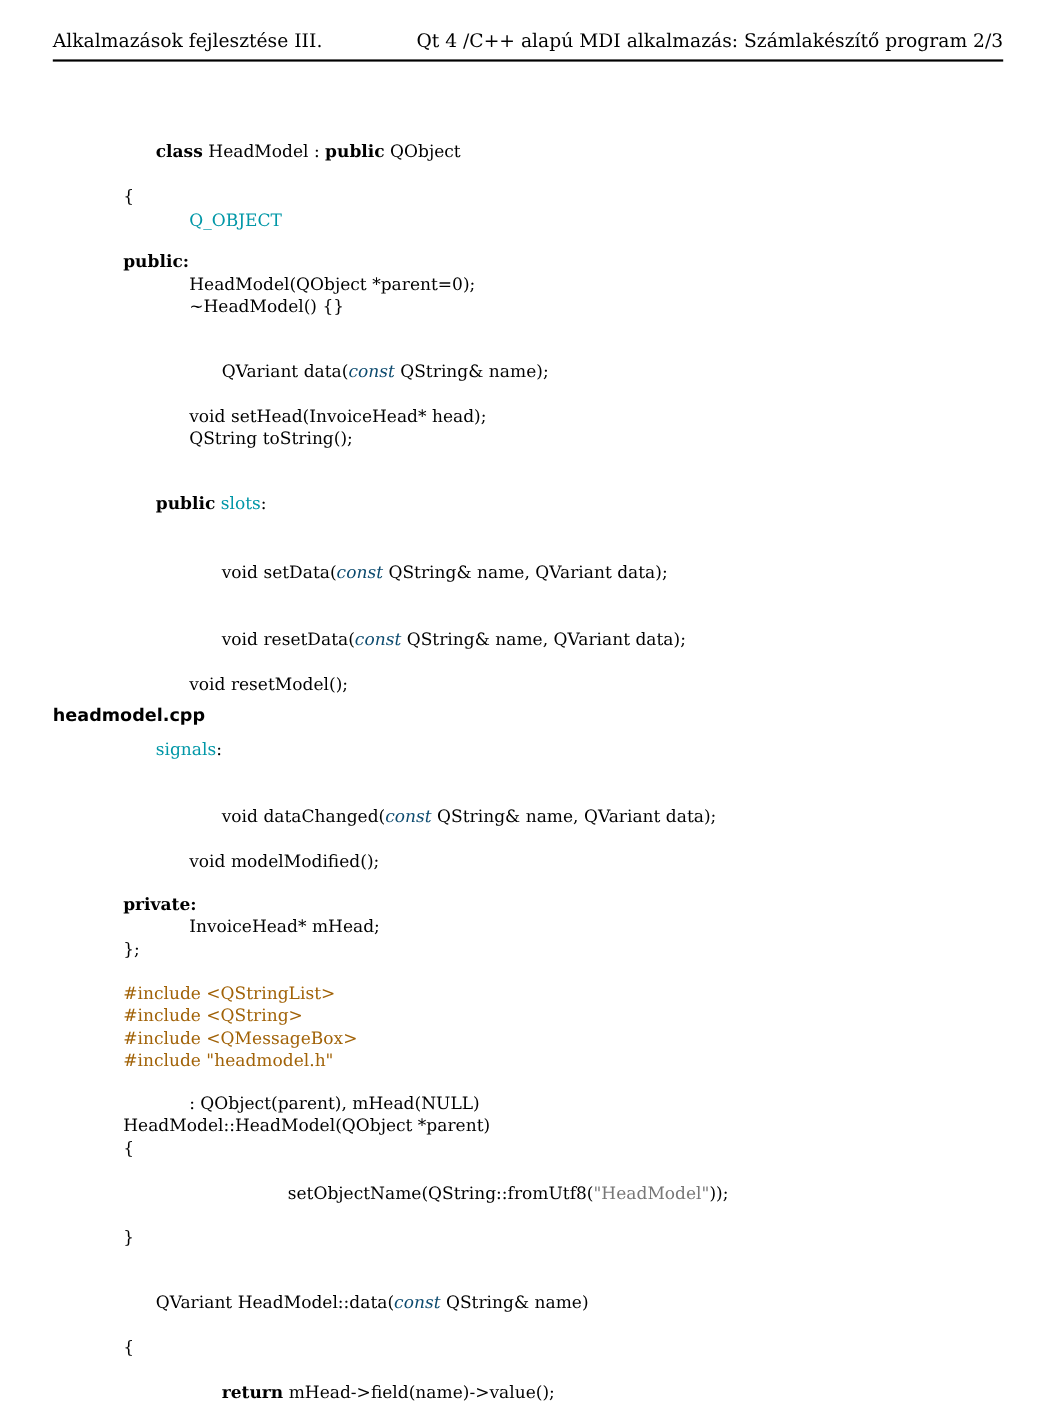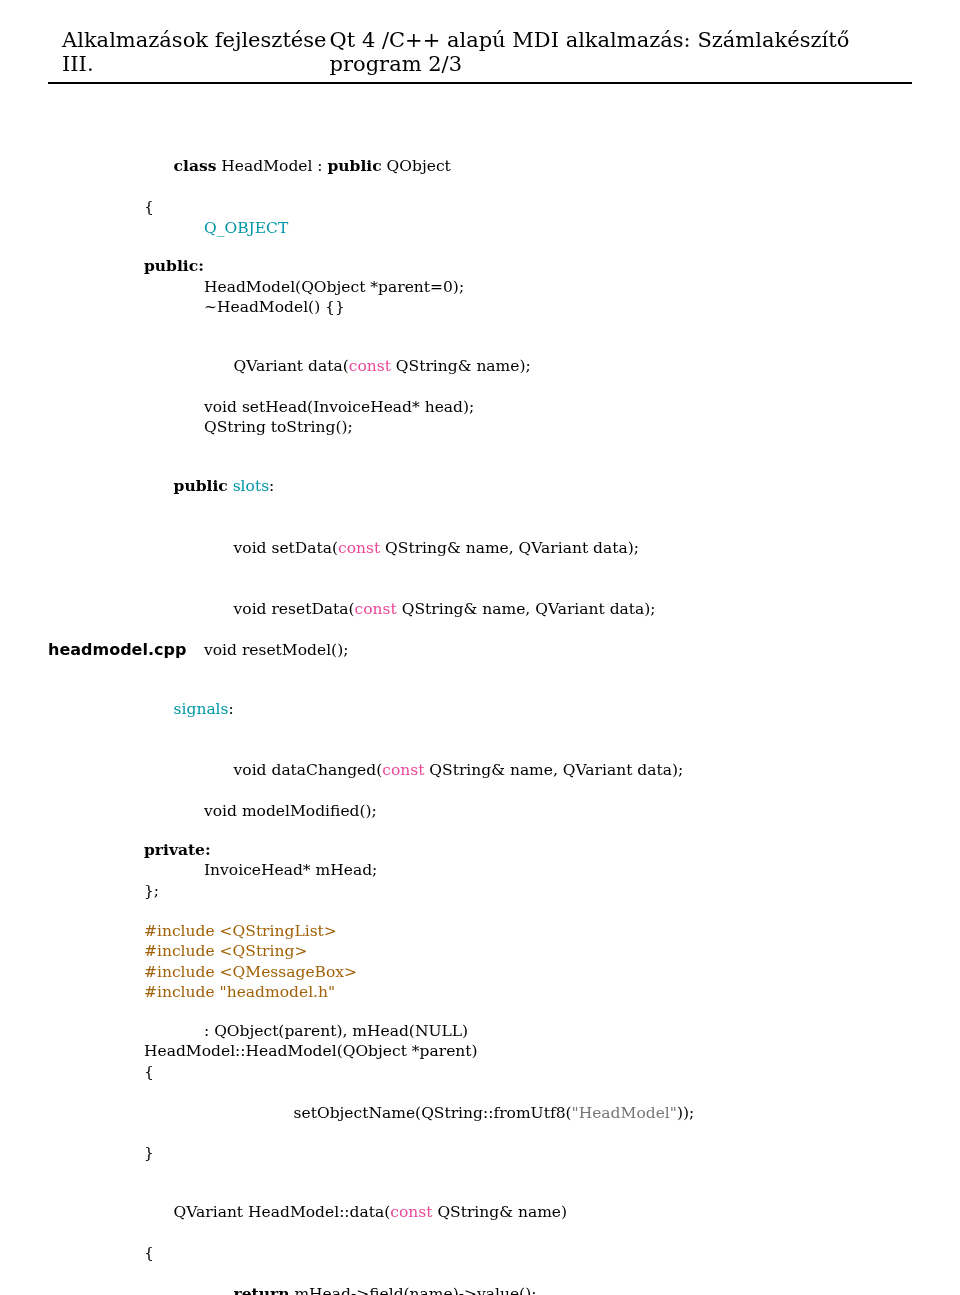--- a/index.html
+++ b/index.html
@@ -13,50 +13,49 @@
   }
   .page {
     width: 960px;
     min-height: 1295px;
     position: relative;
     padding: 28px 48px 60px 48px;
   }
   .header-row {
     display: flex;
     justify-content: space-between;
-    font-size: 21px;
+    font-size: 17px;
     padding-bottom: 4px;
-    margin-left: 14px;
   }
   .hr-top {
     border: none;
     border-top: 2px solid #000;
     margin: 2px 0 52px 0;
   }
   .code-area {
-    margin-left: 96px;
+    margin-left: 64px;
     font-size: 15.5px;
     line-height: 1.32;
   }
   .sidelabel {
     position: absolute;
     left: 48px;
     font-family: "DejaVu Sans", Verdana, Arial, sans-serif;
     font-weight: bold;
     font-size: 16px;
   }
   .ind1 { padding-left: 60px; }
   .ind2 { padding-left: 120px; }
   .ind3 { padding-left: 60px; }
   .block { margin: 0; white-space: pre-wrap; }
   .para  { margin: 0 0 20px 0; }
   .b  { font-weight: bold; }
   .cyan { color: #0097a7; text-align: right; }
   .blue { color: #a16207; }
-  .brown{ color: #ec4899; }
+  .brown{ color: #0c4a6e; font-style: italic; }
   .gray { color: #777; }
 </style>
 </head>
 <body>
 
 <div class="page">
 
   <div class="header-row">
     <span>Alkalmazások fejlesztése III.</span>
     <span>Qt 4 /C++ alapú MDI alkalmazás: Számlakészítő program 2/3</span>

